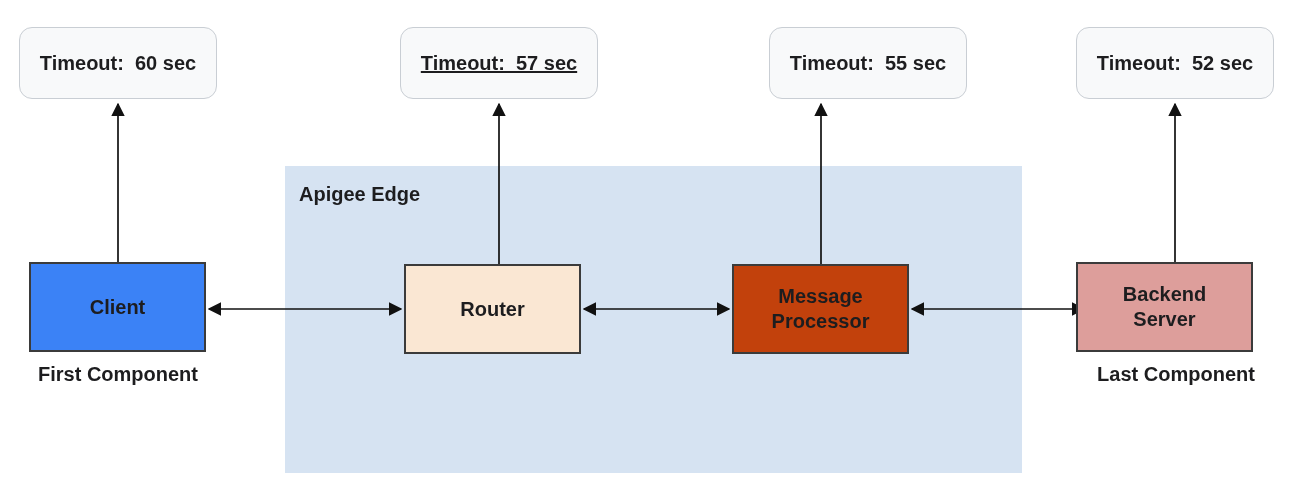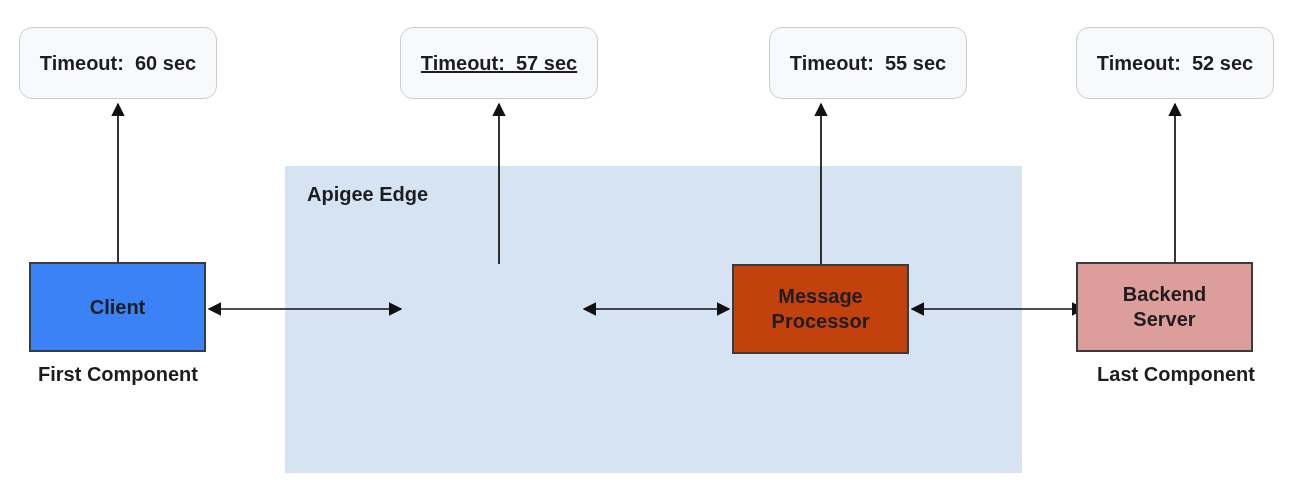--- a/index.html
+++ b/index.html
@@ -11,21 +11,21 @@
     color:#1d1d1f;
     overflow:hidden;
   }
   .region{
     position:absolute;
     left:285px;top:166px;width:737px;height:307px;
     z-index:1;
   }
   .region-label{
     position:absolute;
-    left:22px;top:17px;
+    left:14px;top:17px;
     font-size:20px;font-weight:700;
     white-space:pre;
   }
   .arrows{
     position:absolute;left:0;top:0;width:1300px;height:496px;
     z-index:2;
   }
   .timeout-box{
     position:absolute;
     top:27px;width:198px;height:72px;
@@ -103,20 +103,23 @@
   <div class="timeout-box t3" style="background-color: rgb(248, 249, 250);">
     <span class="timeout-text">Timeout:  55 sec</span>
   </div>
   <div class="timeout-box t4" style="background-color: rgb(248, 249, 250);">
     <span class="timeout-text">Timeout:  52 sec</span>
   </div>
 
   <div class="comp-box c1" style="background-color: #3b82f6;">
     <span class="comp-label">Client</span>
   </div>
+  <div class="comp-box c2" style="background-color: rgb(250, 231, 211);">
+    <span class="comp-label">Router</span>
+  </div>
   <div class="comp-box c3" style="background-color: #c2410c;">
     <span class="comp-label">Message
 Processor</span>
   </div>
   <div class="comp-box c4" style="background-color: rgb(221, 158, 155);">
     <span class="comp-label">Backend
 Server</span>
   </div>
 
   <div class="sub-label s1">First Component</div>

